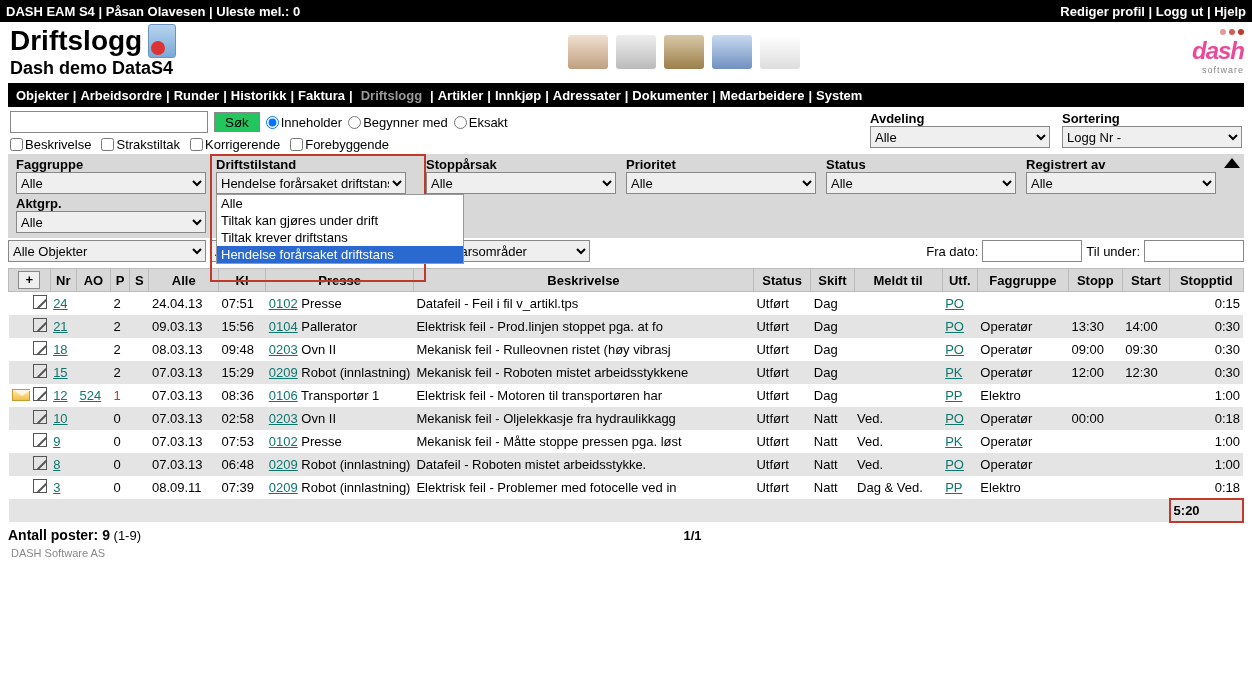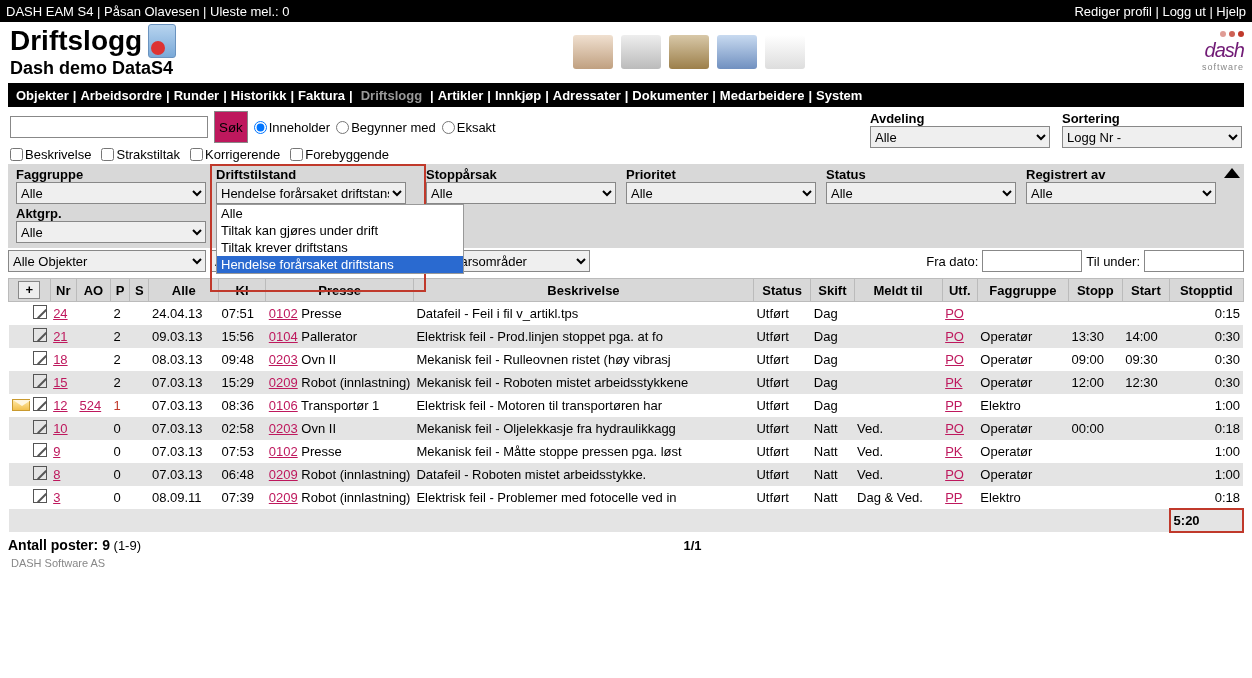--- a/index.html
+++ b/index.html
@@ -1,40 +1,40 @@
 <!DOCTYPE html>
 <html><head>
 <meta charset="utf-8">
 <style>
 *{box-sizing:border-box;margin:0;padding:0;font-family:Arial,Helvetica,sans-serif}
 body{font-size:13px;background:#fff;width:1252px;color:#000}
-.topbar{height:22px;background:#000;color:#fff;font-weight:normal;display:flex;justify-content:space-between;align-items:center;padding:0 6px}
+.topbar{height:22px;background:#000;color:#fff;font-weight:bold;display:flex;justify-content:space-between;align-items:center;padding:0 6px}
 .header{display:flex;align-items:center;padding:2px 8px 2px 10px;justify-content:space-between}
 .header-left{display:flex;flex-direction:column}
 .title-row{display:flex;align-items:center;gap:6px}
 .title{font-size:28px;font-weight:bold}
 .subtitle{font-size:18px;font-weight:bold}
 .file-icon{width:28px;height:34px;background:linear-gradient(#b7d4ef,#7aa9d8);border:1px solid #6a93bf;border-radius:3px;position:relative}
 .file-icon:after{content:"";position:absolute;left:2px;bottom:2px;width:14px;height:14px;border-radius:50%;background:#d33}
 .toolbar-icons{display:flex;gap:8px;align-items:flex-end}
 .ti{width:40px;height:34px;background:#ddd;border-radius:3px;display:inline-block}
 .logo{display:flex;flex-direction:column;align-items:flex-end}
 .logo-dots{display:flex;gap:3px;margin-bottom:2px}
 .logo-dots span{width:6px;height:6px;border-radius:50%;background:#c0392b;display:inline-block}
 .logo-dots span:nth-child(1){opacity:.5}
 .logo-dots span:nth-child(2){opacity:.8}
-.logo-text{font-size:20px;font-weight:normal;color:#701a75;font-style:italic;letter-spacing:-1px}
+.logo-text{font-size:24px;font-weight:bold;color:#ec4899;font-style:italic;letter-spacing:-1px}
 .logo-sub{font-size:9px;color:#888;letter-spacing:1px}
 .navbar{background:#000;color:#fff;height:24px;display:flex;align-items:center;padding:0 8px;font-weight:bold;margin:2px 8px 0 8px}
 .navbar span{padding:0 4px}
 .navbar .active{color:#999}
 .navbar a{color:#fff;text-decoration:none}
 .searchrow{display:flex;align-items:center;gap:6px;padding:2px 8px;margin-top:2px;margin-left:2px}
 .searchrow input[type=text]{width:198px;height:22px;border:1px solid #888;padding:0 4px}
-.searchrow button{height:32px;padding:0 4px;border:1px solid #888;background:#be185d}
+.searchrow button{height:20px;padding:0 10px;border:1px solid #888;background:#22c55e}
 .searchrow label{display:flex;align-items:center;gap:2px}
 .right-filters{position:absolute;right:10px;top:150px;display:flex;gap:12px}
 .filterblk{display:flex;flex-direction:column}
 .filterblk label{font-weight:bold;font-size:13px}
 .filterblk select{border:1px solid #888;height:22px;font-size:13px;min-width:180px}
 .checkrow{display:flex;gap:10px;padding:2px 10px}
 .checkrow label{display:flex;align-items:center;gap:2px}
 .filtergrid{background:#d8d8d8;margin:0 8px;padding:2px 4px 4px 4px;position:relative}
 .fg-row{display:flex}
 .fg-cell{display:flex;flex-direction:column;padding:1px 4px}
@@ -52,21 +52,21 @@
 .obj-row select{height:22px;border:1px solid #888;font-size:13px}
 .obj-row input[type=text]{height:22px;width:100px;border:1px solid #888;padding:0 2px}
 .tablewrap{margin:2px 8px 0 8px;border-collapse:collapse;width:calc(100% - 16px)}
 .tablewrap th{background:#d8d8d8;border:1px solid #bbb;font-weight:bold;padding:2px 3px;white-space:nowrap}
 .tablewrap td{padding:3px 3px;white-space:nowrap}
 .tablewrap tr.alt{background:#e4e4e4}
 .edit-icon{width:14px;height:14px;border:1px solid #555;display:inline-block;position:relative}
 .edit-icon:after{content:"";position:absolute;left:2px;top:7px;width:12px;height:2px;background:#555;transform:rotate(-45deg)}
 .env-icon{width:18px;height:12px;background:linear-gradient(#ffe9a8,#f2c04d);border:1px solid #c99a2f;display:inline-block;position:relative}
 .env-icon:before{content:"";position:absolute;left:0;top:0;border-left:9px solid transparent;border-right:9px solid transparent;border-top:6px solid #fff6df}
-.bluelink{color:#be185d;text-decoration:underline;cursor:pointer}
+.bluelink{color:#0f766e;text-decoration:underline;cursor:pointer}
 .red{color:#c0392b}
 .plusbtn{width:22px;height:18px;border:1px solid #888;background:#eee;font-weight:bold;text-align:center;display:inline-block;line-height:16px}
 .footer{margin:4px 8px;display:flex;align-items:center}
 .footer b{font-size:14px}
 .pag{flex:1;text-align:center;font-weight:bold}
 .dsas{color:#888;font-size:11px;margin-left:11px}
 .dateinputs{display:flex;align-items:center;gap:4px;margin-left:auto}
 .dateinputs input{height:22px;width:100px;border:1px solid #888}
 </style>
 </head>

